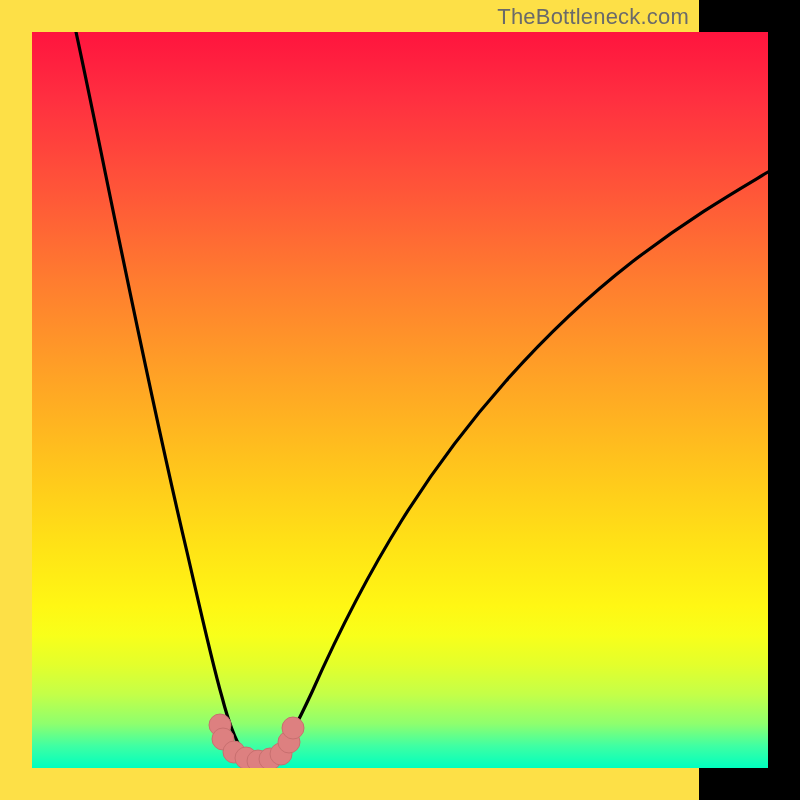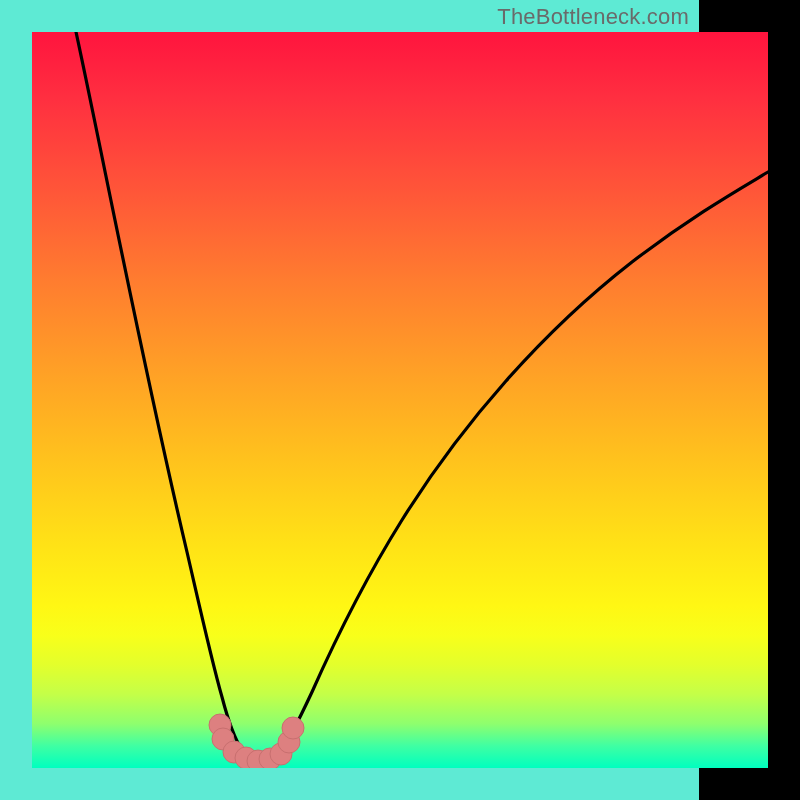--- a/index.html
+++ b/index.html
@@ -8,21 +8,21 @@
     width: 800px;
     height: 800px;
     background: #000;
     overflow: hidden;
     font-family: Arial, Helvetica, sans-serif;
   }
   .frame {
     position: relative;
     width: 699px;
     height: 800px;
-    background: #5eead4;
+    background: #fde047;
   }
   .watermark {
     position: absolute;
     top: 4px;
     right: 10px;
     color: #6a6a6a;
     font-size: 22px;
     font-weight: 400;
     letter-spacing: 0.2px;
     z-index: 30;

